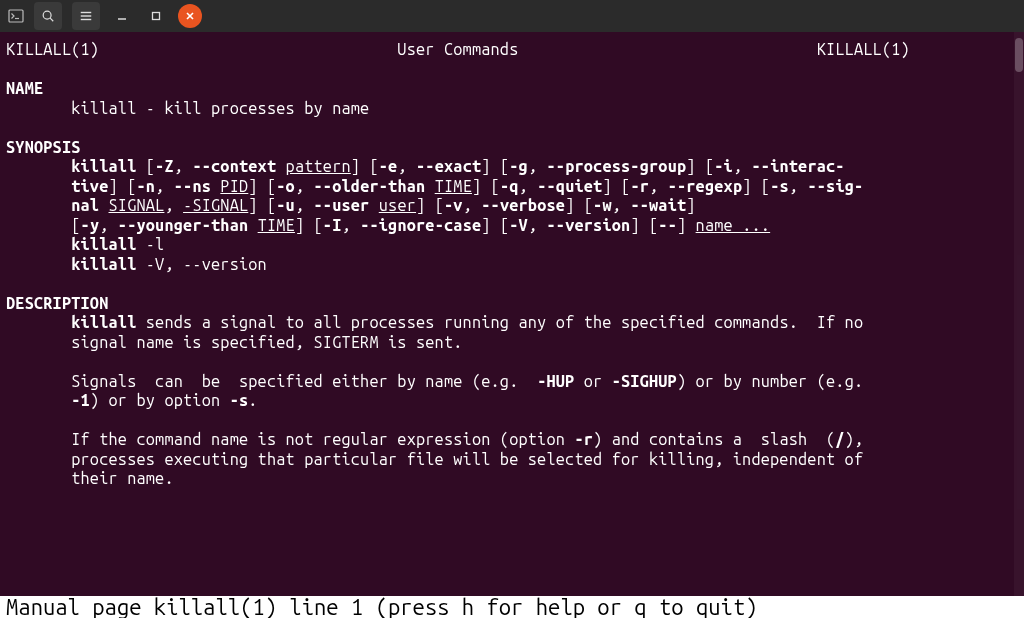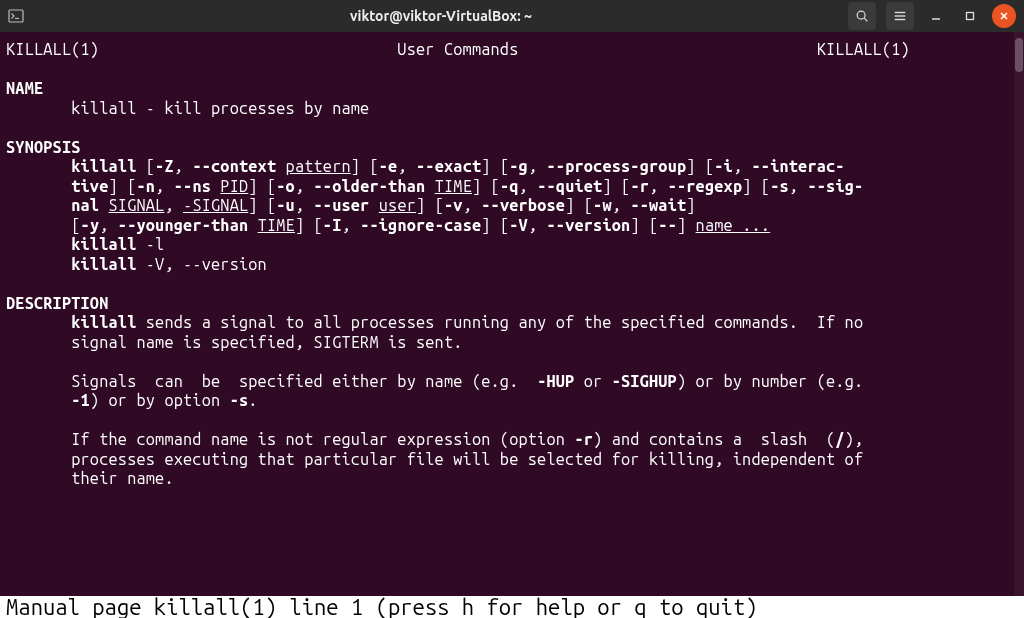--- a/index.html
+++ b/index.html
@@ -30,21 +30,20 @@
   <div class="titlebar">
     <div class="titlebar-left">
       <span class="tb-icon">
         <svg viewBox="0 0 16 16" width="16" height="16">
             <rect x="1" y="2" width="14" height="12" rx="1" fill="none" stroke="#bbb" stroke-width="1.2"></rect>
             <path d="M3.5 5.5 L6 8 L3.5 10.5" fill="none" stroke="#bbb" stroke-width="1.2"></path>
             <line x1="7" y1="10.5" x2="11" y2="10.5" stroke="#bbb" stroke-width="1.2"></line>
           </svg>
       </span>
     </div>
-    <div class="titlebar-center">viktor@viktor-VirtualBox: ~</div>
     <div class="titlebar-right">
       <div class="tb-btn">
         <span>
           <svg viewBox="0 0 16 16" width="14" height="14">
               <circle cx="7" cy="7" r="4.5" fill="none" stroke="#ddd" stroke-width="1.4"></circle>
               <line x1="10.5" y1="10.5" x2="14" y2="14" stroke="#ddd" stroke-width="1.4"></line>
             </svg>
         </span>
       </div>
       <div class="tb-btn">

